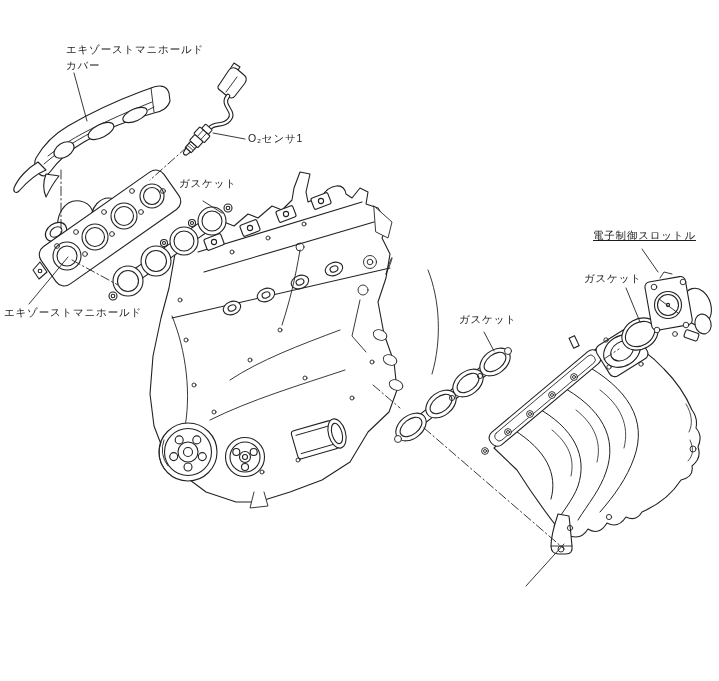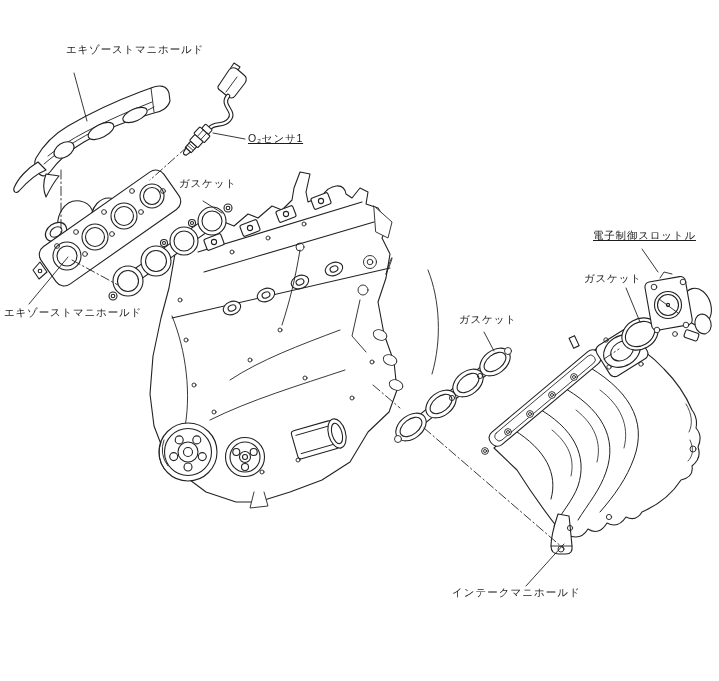--- a/index.html
+++ b/index.html
@@ -355,29 +355,29 @@
       <path d="M642,249 L658,272"></path>
       <path d="M626,288 L640,322"></path>
       <path d="M484,332 L494,351"></path>
       <path d="M526,586 L564,544"></path>
     </g>
   </g>
 </svg>
 
 <div class="lbl" style="left:66px;top:42px;">
   <div>エキゾーストマニホールド</div>
+  <div>カバー</div>
 </div>
 
-<div class="lbl" style="left:248px;top:131px;text-decoration:underline;">O₂センサ1</div>
+<div class="lbl" style="left:248px;top:131px;">O₂センサ1</div>
 
 <div class="lbl" style="left:179px;top:176px;">ガスケット</div>
 
 <div class="lbl" style="left:4px;top:305px;">エキゾーストマニホールド</div>
 
 <div class="lbl" style="left:593px;top:228px;text-decoration:underline;">電子制御スロットル</div>
 
 <div class="lbl" style="left:584px;top:271px;">ガスケット</div>
 
 <div class="lbl" style="left:459px;top:312px;">ガスケット</div>
 
-<div class="lbl" style="left:452px;top:585px;letter-spacing:1px;">インテークマニホールド</div>
 
 </div>
 
 </body></html>

